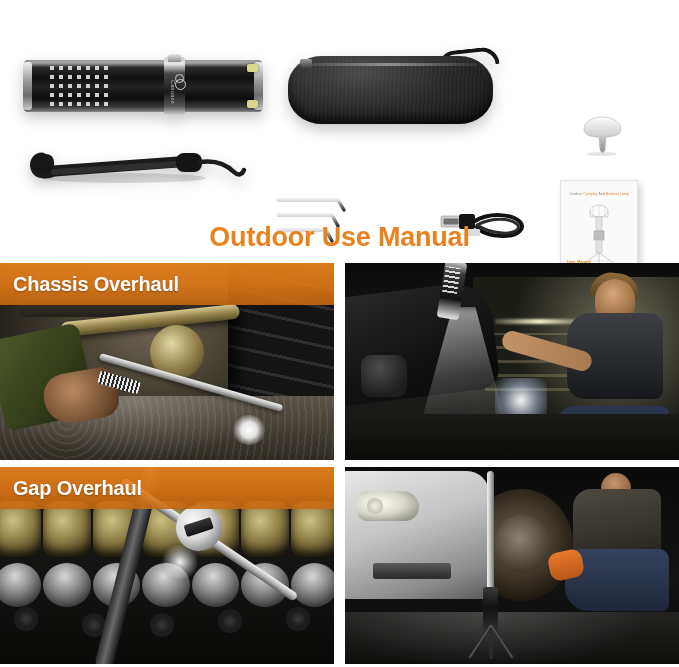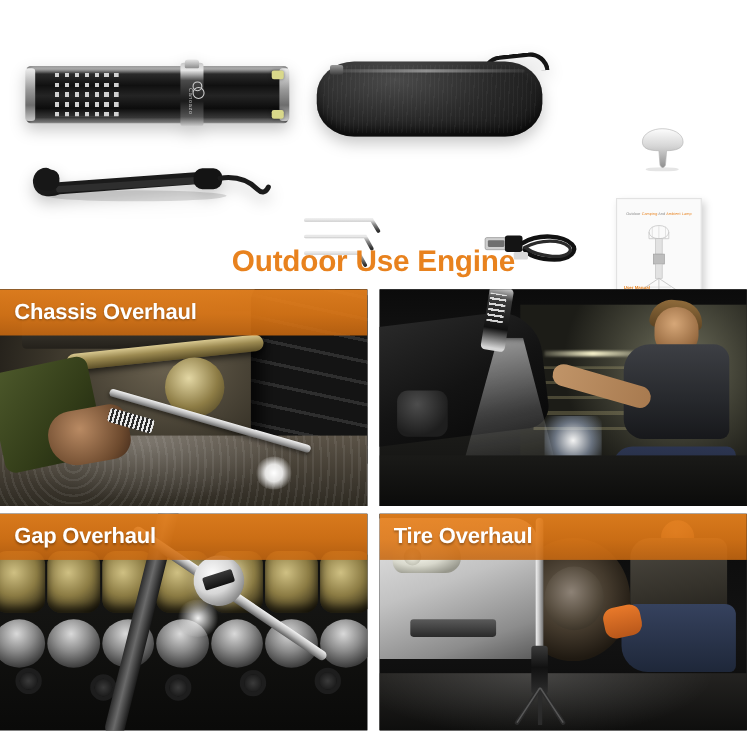--- a/index.html
+++ b/index.html
@@ -527,21 +527,21 @@
         <path d="M16,60 L38,60" stroke="#cfcfcf" stroke-width="0.5"></path>
       </svg>
       <div class="manual-foot">
         <div class="fh">User Manual</div>
         <div class="fb">Please read this instruction carefully before using the product and save it properly.</div>
       </div>
     </div>
 
   </div>
 
-  <div class="heading" id="heading-usecases">Outdoor Use Engine</div>
+  <div class="heading" id="heading-usecases">Outdoor Use Manual</div>
 
   <div class="panels">
 
     <div class="panel col-l row-t">
       <div class="panel-photo">
         <div class="scene chassis-bg">
           <div class="chassis-frame"></div>
           <div class="chassis-tire"></div>
           <div class="chassis-arm"></div>
           <div class="chassis-arm2"></div>
@@ -635,19 +635,16 @@
           <div class="tripod-pole"></div>
           <div class="tripod-lampbody"></div>
           <div class="tripod-legs">
             <svg width="48" height="34" viewBox="0 0 48 34">
               <path d="M24,0 L3,32 M24,0 L45,32 M24,0 L24,33" stroke="#2b2b2b" stroke-width="4" fill="none" stroke-linecap="round"></path>
               <path d="M24,0 L3,32 M24,0 L45,32" stroke="#575757" stroke-width="1.4" fill="none"></path>
             </svg>
           </div>
         </div>
       </div>
-      <div class="panel-band">
-        <span class="panel-label">Tire Overhaul</span>
-      </div>
     </div>
 
   </div>
 </div>
 
 </body></html>

